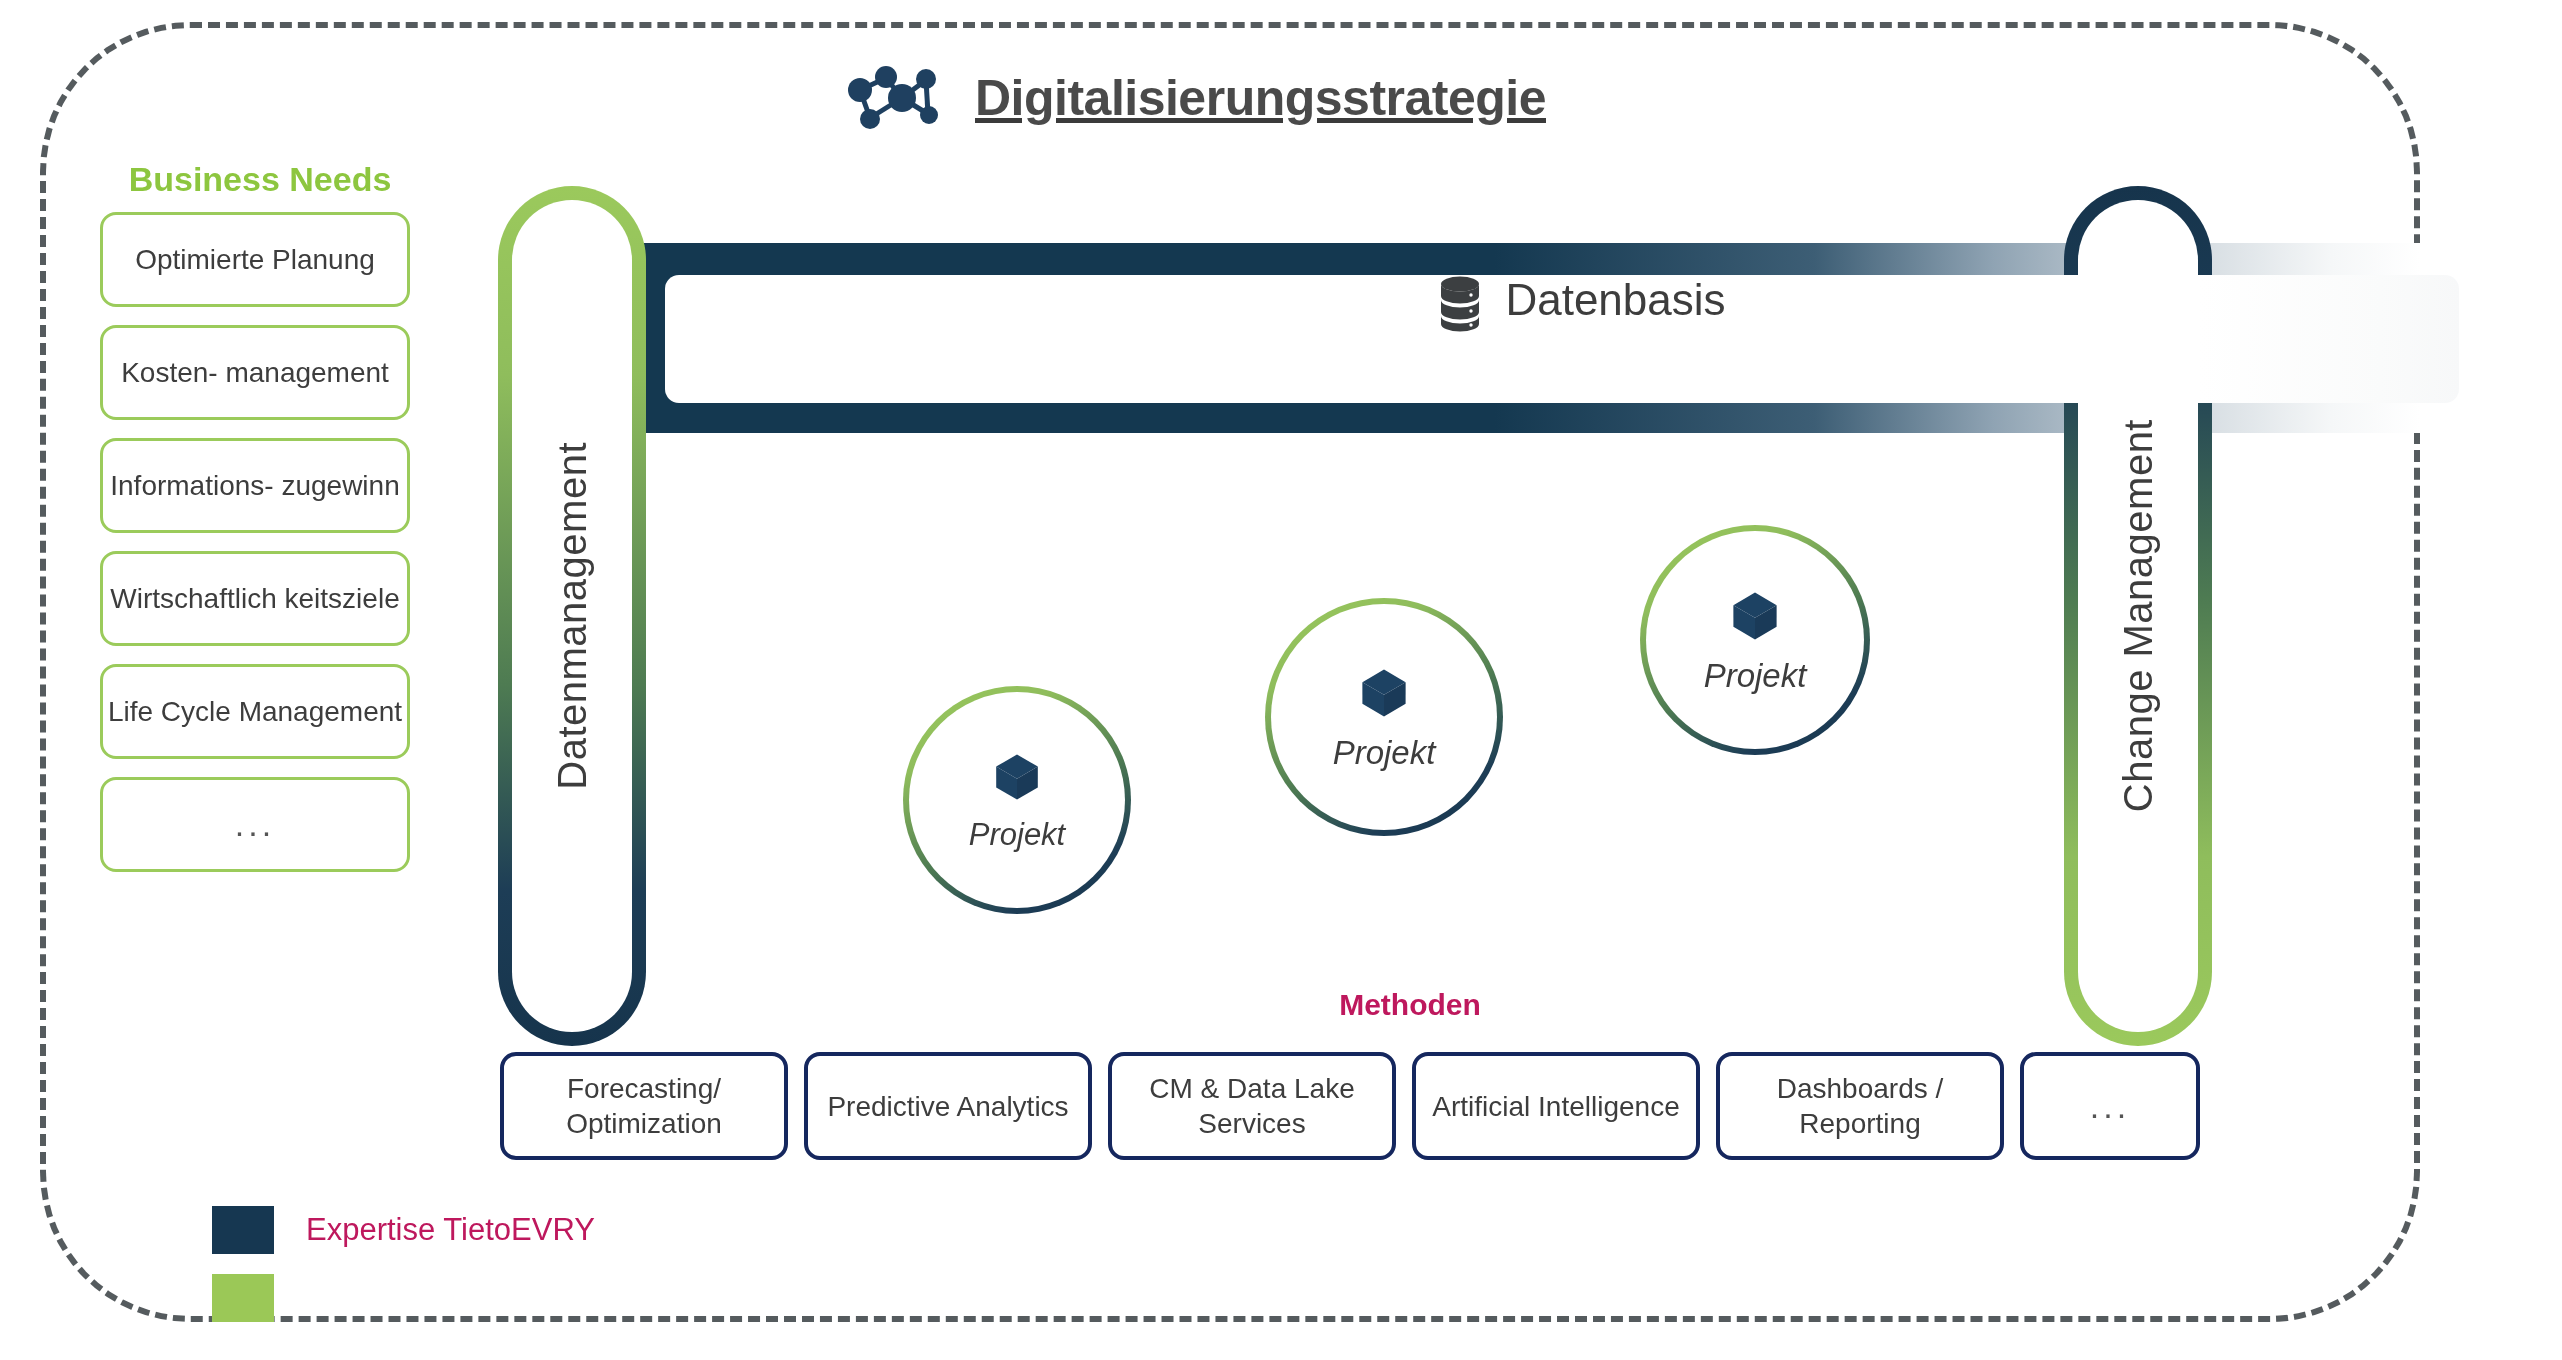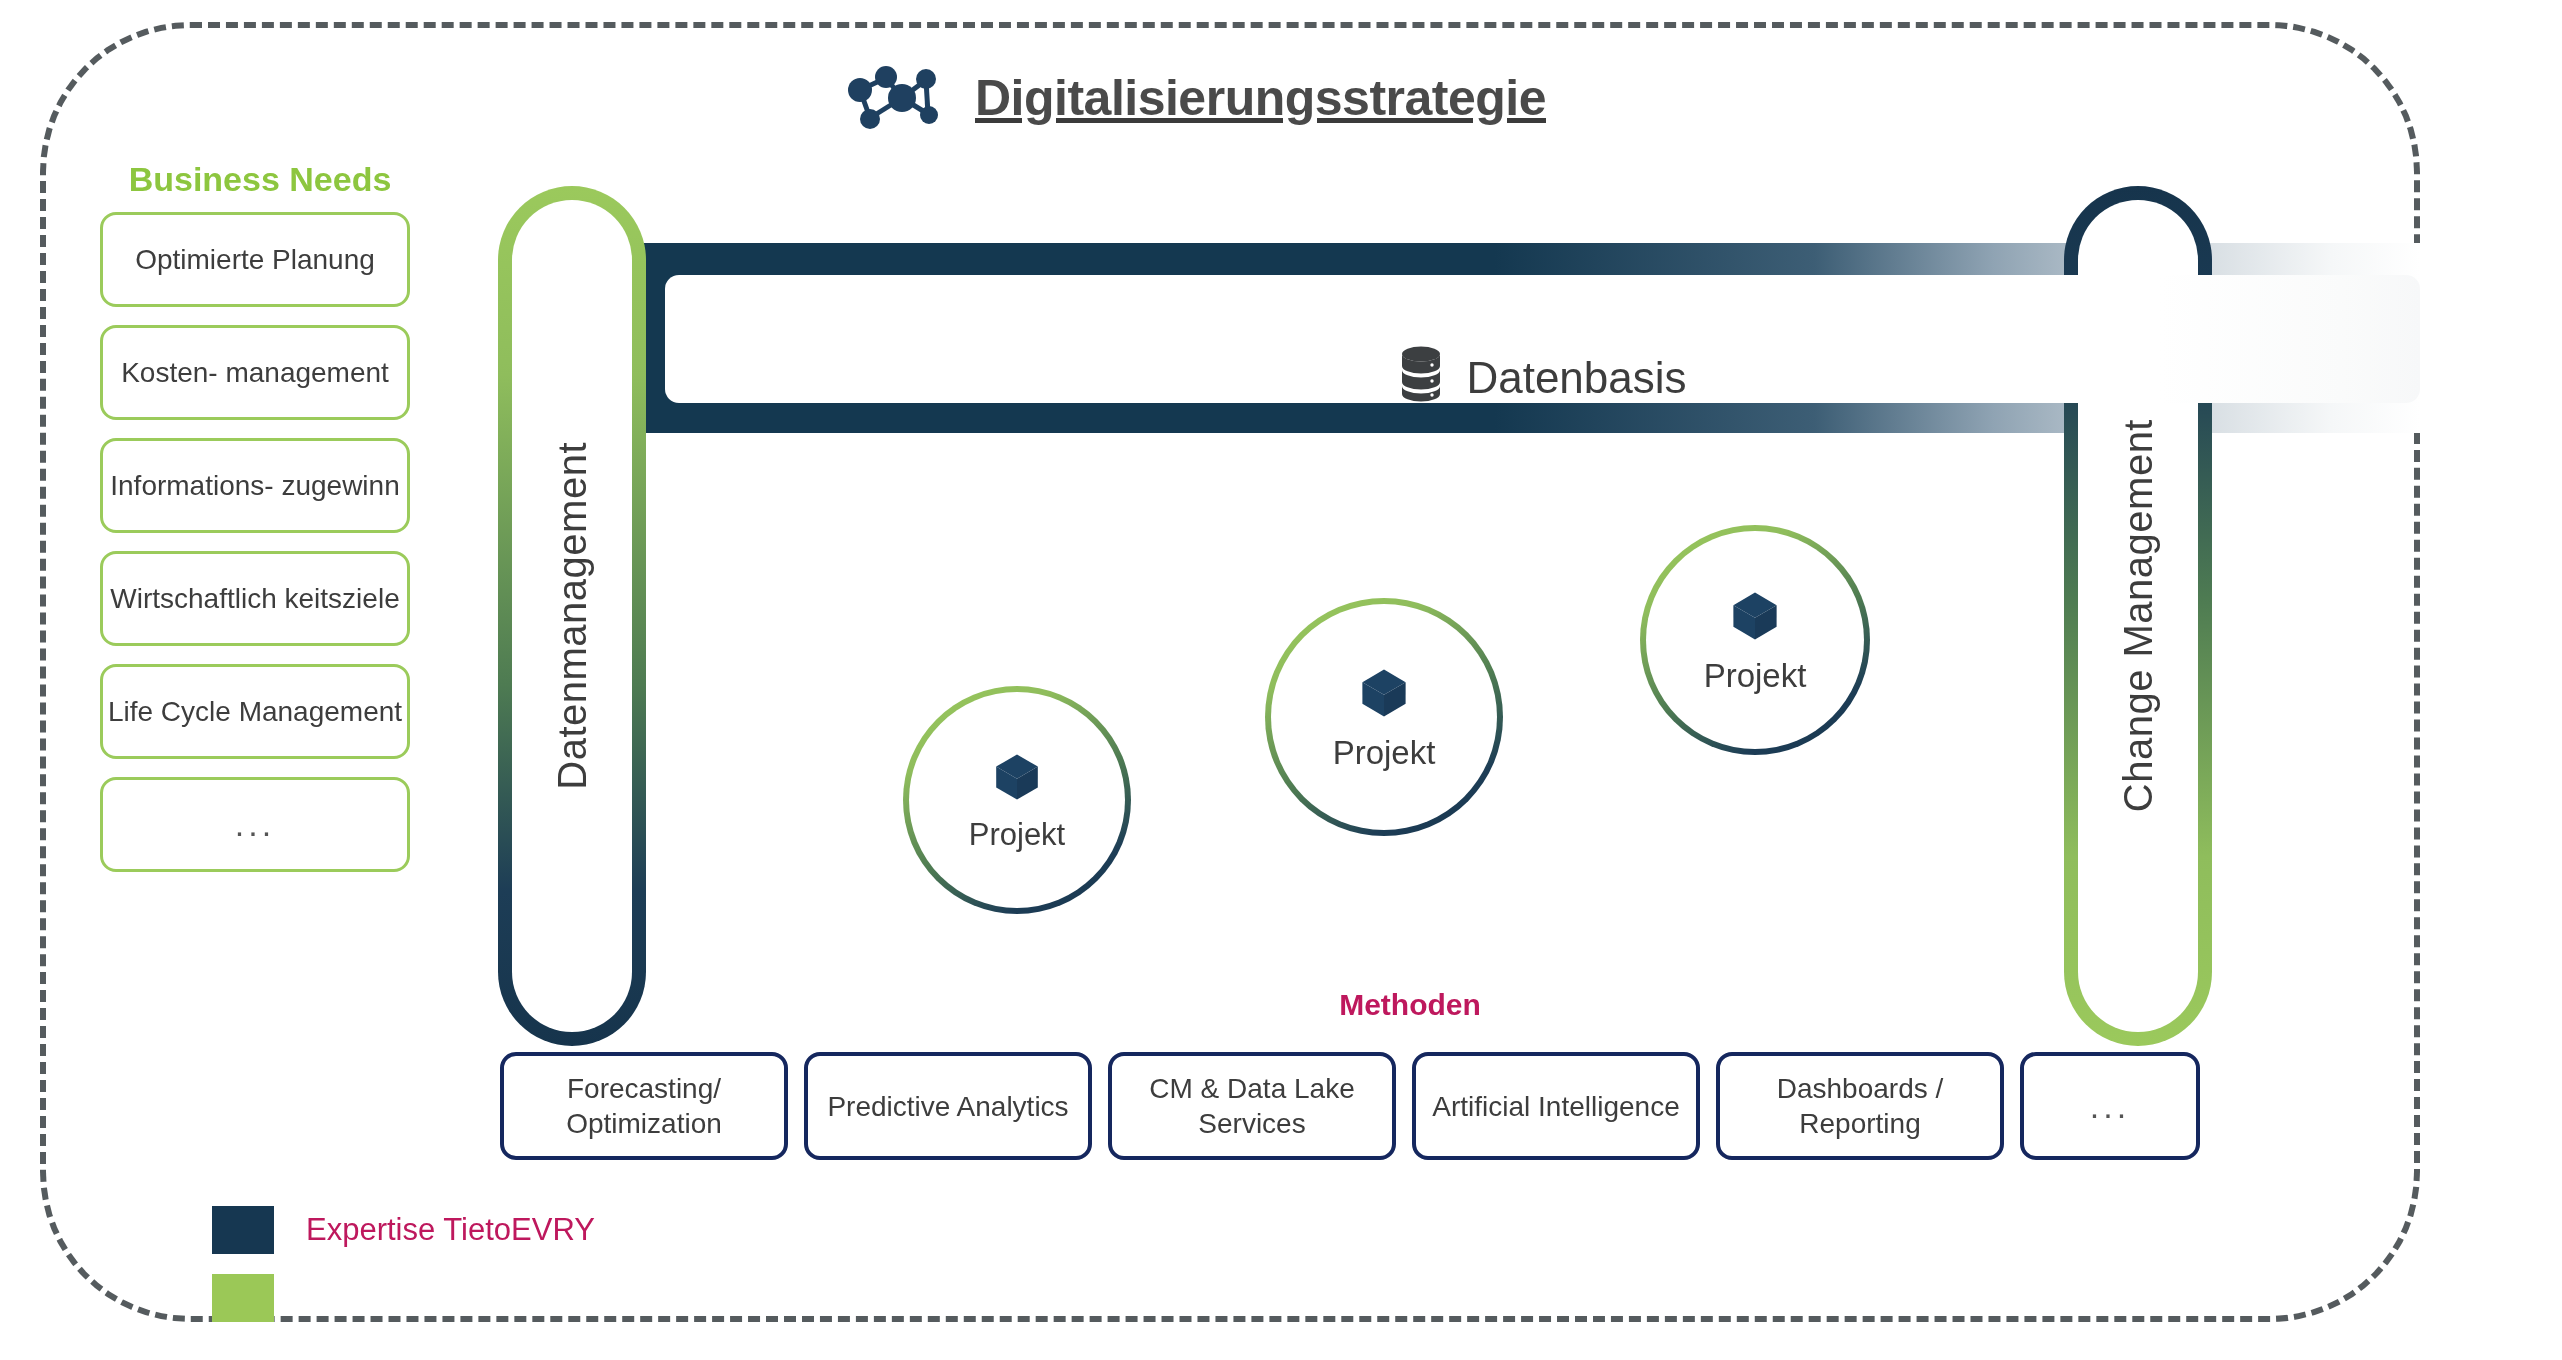--- a/index.html
+++ b/index.html
@@ -62,38 +62,38 @@
   }
 
   
   .db-band{
     position:absolute;left:640px;top:243px;width:1780px;height:190px;
     background:linear-gradient(90deg,#143850 0%,#143850 48%,#3d5e75 66%,#8fa3b3 76%,#cfd7dd 86%,#f5f7f8 95%,#ffffff 100%);
   }
   .db-inner{
     position:absolute;left:665px;top:275px;width:1755px;height:128px;
     background:#ffffff;border-radius:14px;
-    display:flex;align-items:flex-end;justify-content:center;gap:22px;
+    display:flex;align-items:flex-start;justify-content:center;gap:22px;padding-left:39px;
   }
   .db-inner::after{
     content:"";position:absolute;right:0;top:0;width:260px;height:100%;
     background:linear-gradient(90deg,rgba(255,255,255,0) 0%,#fafbfb 70%,#f7f8f9 100%);
     border-radius:0 14px 14px 0;pointer-events:none;
   }
   .db-icon{width:46px;height:58px;display:block;}
   .db-text{font-size:44px;color:#3d3d3d;}
 
   
   .proj{
     position:absolute;border-radius:50%;
     display:flex;align-items:center;justify-content:center;
   }
   .proj-inner{
     position:absolute;inset:6px;background:#fff;border-radius:50%;
-    display:flex;flex-direction:column;align-items:center;justify-content:center;gap:16px;
+    display:flex;flex-direction:column;align-items:center;justify-content:center;gap:16px;font-style:italic;
   }
   .cube-icon{display:block;}
   .proj-label{font-size:30px;color:#3d3d3d;line-height:1;}
   #proj-1{
     left:903px;top:686px;width:228px;height:228px;
     background:linear-gradient(150deg,#9BC95C 0%,#8FBD5C 25%,#4E7B52 55%,#1d3d56 80%,#16344c 100%);
   }
   #proj-1 .cube-icon{width:52px;height:52px;}
   #proj-1 .proj-label{font-size:31px;}
   #proj-2{

